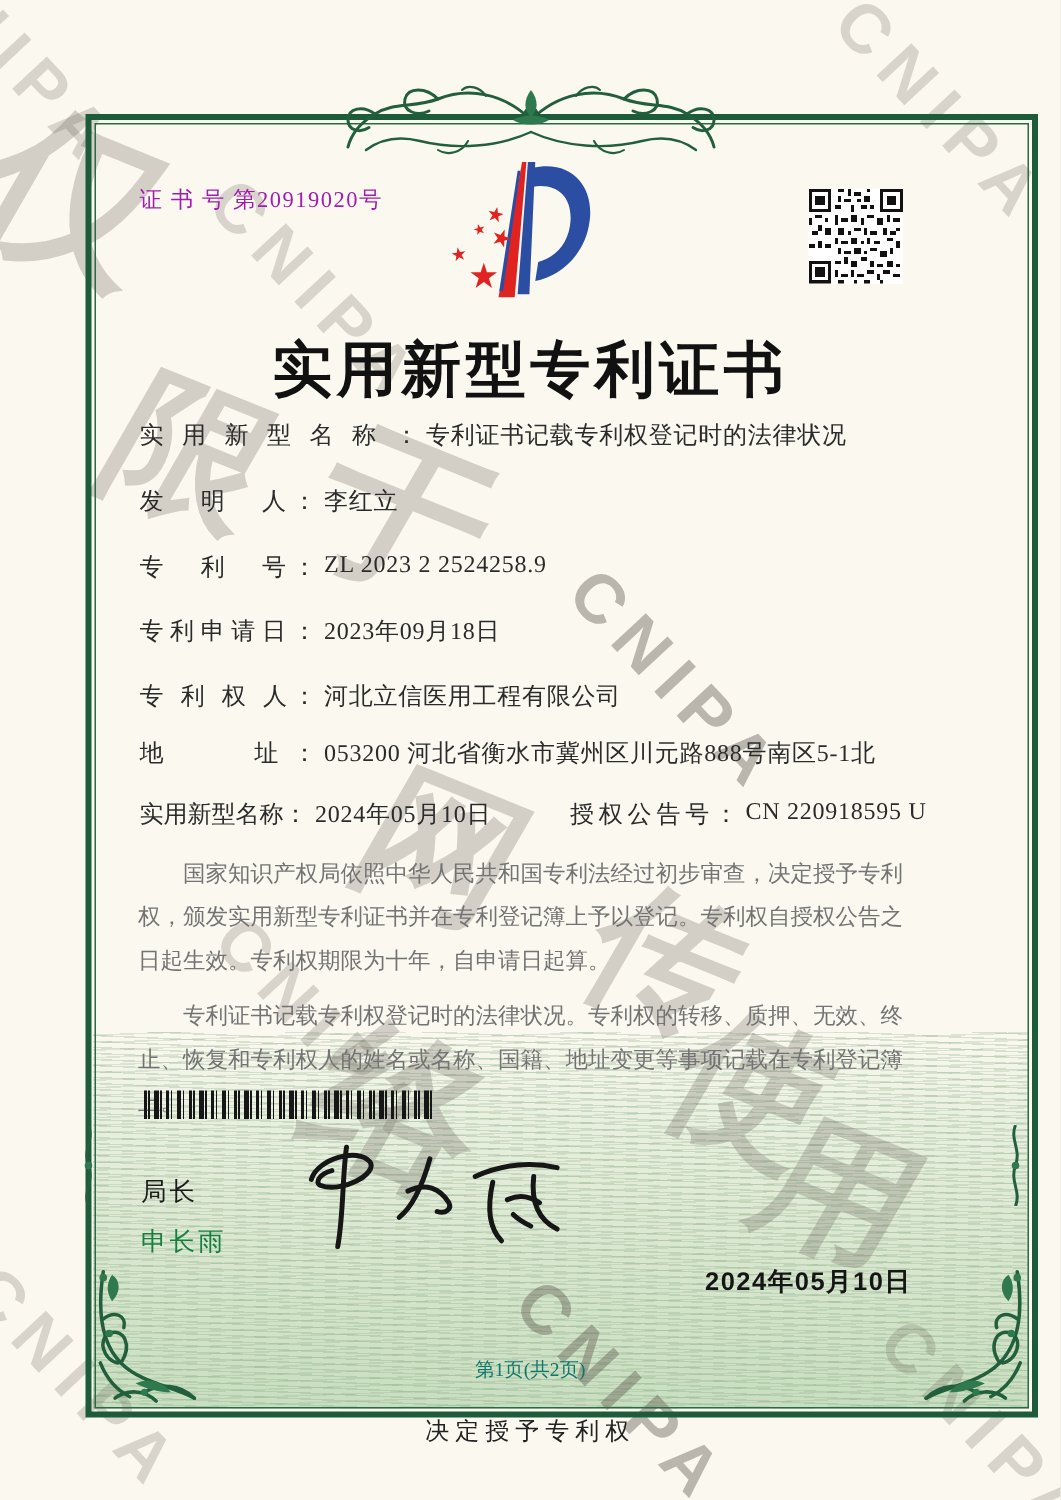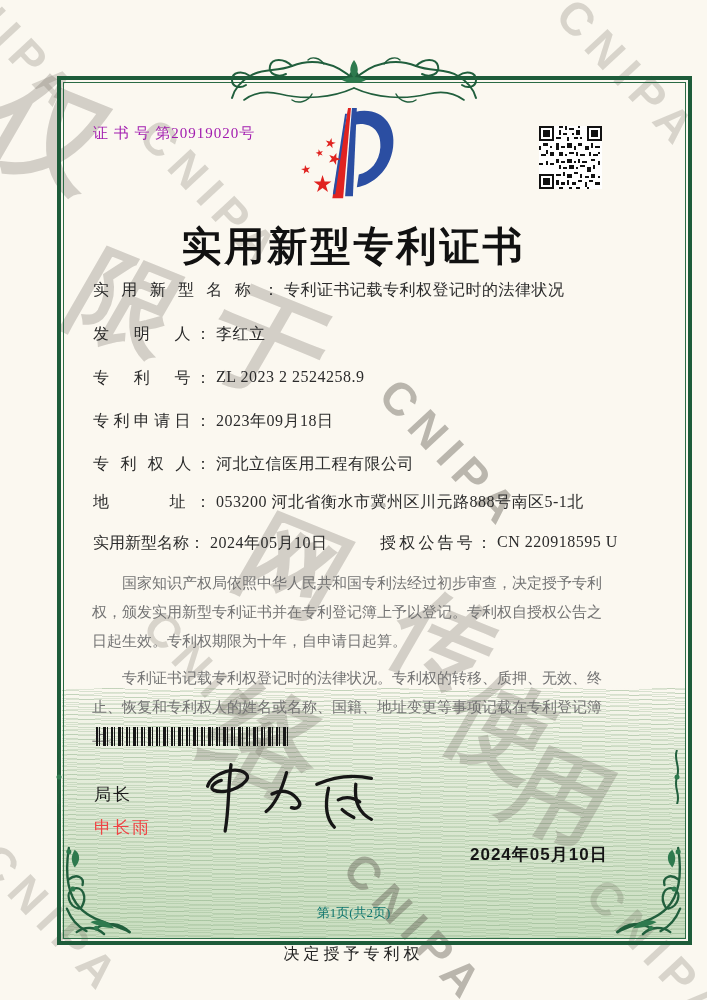--- a/index.html
+++ b/index.html
@@ -42,21 +42,21 @@
 
   
   .paras{left:92px;top:569px;width:524px;z-index:4;font-size:15px;line-height:29px;color:#737373;}
   .paras p{margin:0 0 8px 0;text-indent:2em;}
 
   
   .barcode{left:96px;top:727px;width:192px;height:19px;z-index:4;
     background:repeating-linear-gradient(90deg,#161616 0 2px,rgba(0,0,0,0) 2px 3px,#161616 3px 4px,rgba(0,0,0,0) 4px 7px,#161616 7px 10px,rgba(0,0,0,0) 10px 11px,#161616 11px 12px,rgba(0,0,0,0) 12px 15px);}
   .sans{font-family:"Liberation Sans","DejaVu Sans",sans-serif;}
   .signer-title{left:94px;top:783px;font-size:17px;letter-spacing:2px;z-index:4;color:#1c1c1c;font-weight:500;}
-  .signer-name{left:94px;top:816px;font-size:17px;letter-spacing:2px;z-index:4;color:#ef4444;font-weight:500;}
+  .signer-name{left:94px;top:816px;font-size:17px;letter-spacing:2px;z-index:4;color:#15803d;font-weight:500;}
   .sig{left:192px;top:750px;z-index:4;}
   .issue-date{left:470px;top:843px;font-size:17px;letter-spacing:1px;z-index:4;color:#151515;font-weight:600;}
   .pageno{left:0;top:904px;width:707px;text-align:center;font-size:13px;z-index:4;color:#0f766e;}
   .contnote{left:0;top:944px;width:707px;text-align:center;font-size:16px;letter-spacing:4px;z-index:4;color:#222;}
 
   .orn{z-index:5;}
 </style>
 </head>
 <body>
 

